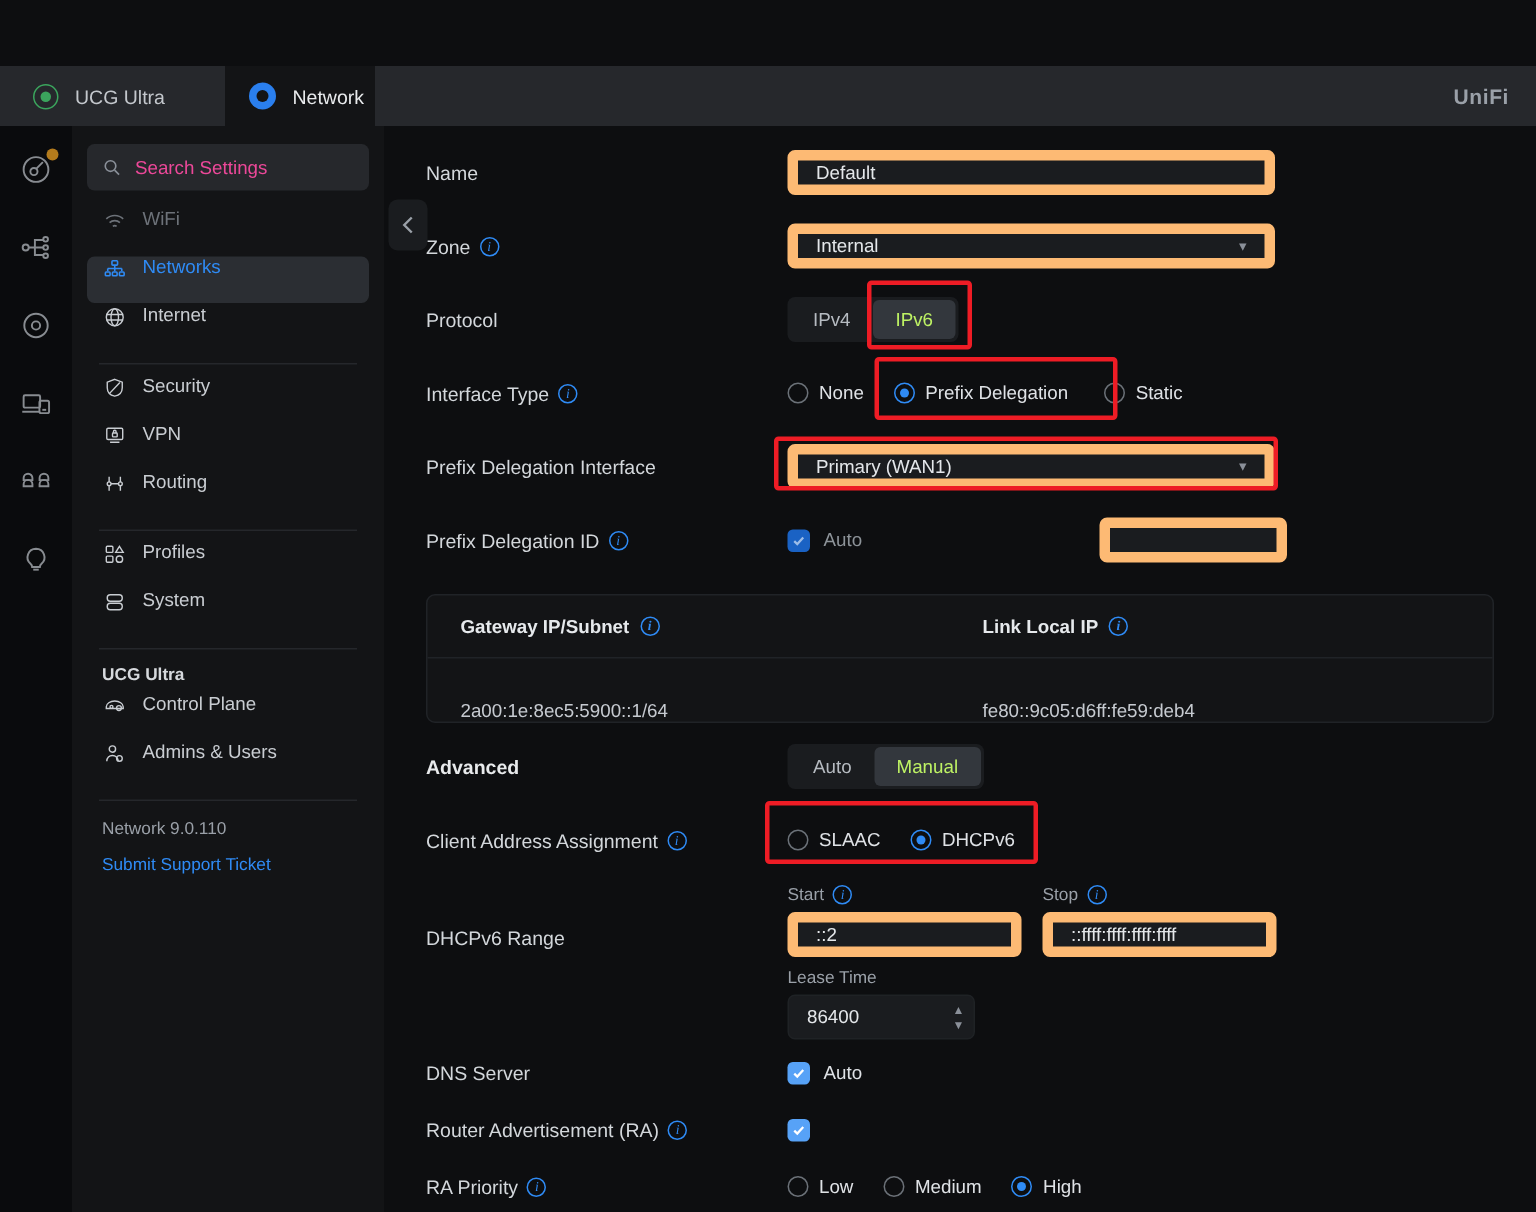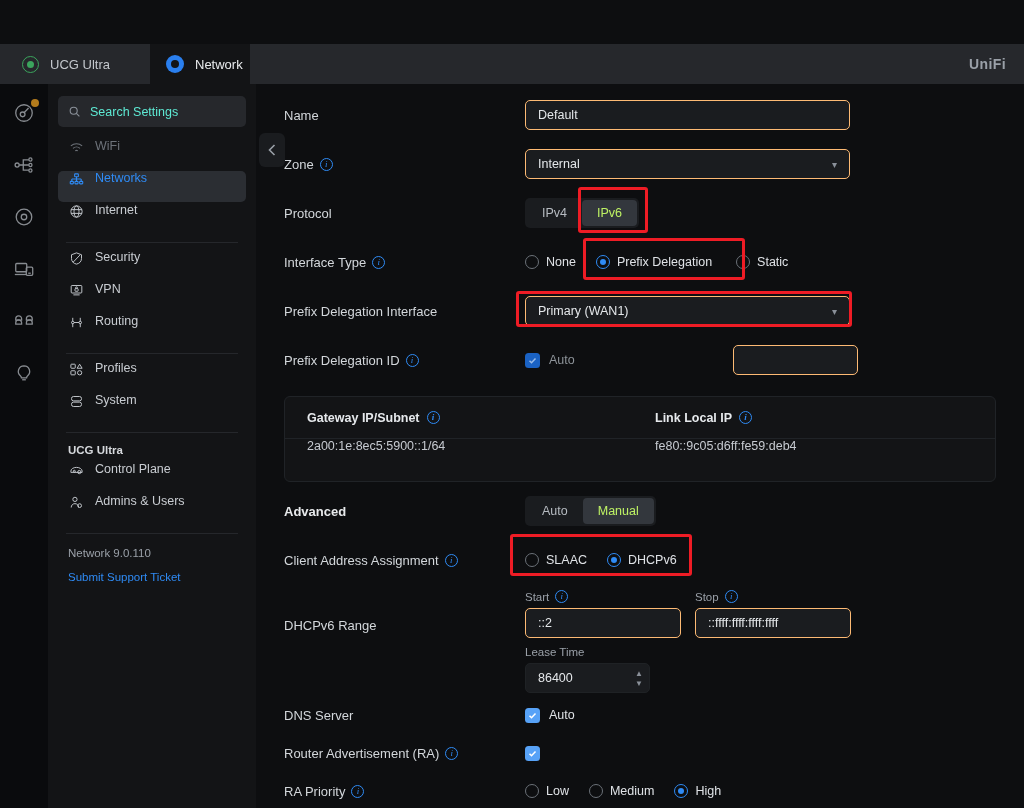--- a/index.html
+++ b/index.html
@@ -29,42 +29,42 @@
 
   
   .rail { width: 48px; background: #0a0b0d; display: flex; flex-direction: column; align-items: center; padding-top: 14px; gap: 22px; flex: 0 0 48px; }
   .rail-btn { width: 30px; height: 30px; display: flex; align-items: center; justify-content: center; position: relative; cursor: pointer; opacity: .72; }
   .rail-btn svg { display: block; }
   .rail-badge { position: absolute; top: 1px; right: 0px; width: 8px; height: 8px; border-radius: 50%; background: #f5a623; }
 
   
   .sidebar { width: 208px; background: #131416; flex: 0 0 208px; padding: 12px 10px 0 10px; display: flex; flex-direction: column; }
   .search-box { height: 31px; background: #26282c; border-radius: 5px; display: flex; align-items: center; gap: 9px; padding: 0 10px; margin-bottom: 12px; cursor: text; }
-  .search-box span.ph { font-size: 12.5px; color: #5eead4; }
+  .search-box span.ph { font-size: 12.5px; color: #ec4899; }
   .nav-item { height: 31px; display: flex; align-items: flex-start; gap: 11px; padding: 0 10px; border-radius: 5px; font-size: 12.5px; color: #c9cdd2; cursor: pointer; margin-bottom: 1px; }
   .nav-item.active { background: #2b2e33; color: #2f8bf5; }
   .nav-item.muted { color: #6d7279; }
   .nav-ico { width: 16px; height: 16px; display: flex; align-items: center; justify-content: center; flex: 0 0 16px; }
   .nav-sep { height: 1px; background: #25272b; margin: 7px 8px; }
   .nav-head { font-size: 11.5px; font-weight: bold; color: #d6d9dd; padding: 4px 10px 6px; }
   .nav-ver { font-size: 11.5px; color: #9aa0a8; padding: 6px 10px 0; }
   .nav-link { font-size: 11.5px; color: #2f8bf5; padding: 12px 10px 0; cursor: pointer; }
 
   
   .main { flex: 1; background: #0d0e10; position: relative; overflow: hidden; padding-top: 10px; }
   .back-btn { position: absolute; left: 3px; top: 49px; width: 26px; height: 34px; border-radius: 6px; background: #1a1c1f; display: flex; align-items: center; justify-content: center; color: #9aa0a8; font-size: 14px; cursor: pointer; }
 
   .row { display: flex; align-items: flex-start; padding: 0 22px 0 28px; min-height: 49px; }
   .row-label { width: 241px; flex: 0 0 241px; font-size: 13px; color: #d3d7db; display: flex; align-items: center; gap: 6px; padding-top: 14px; }
   .row-label.bold { font-weight: bold; color: #e8eaec; }
   .row-ctl { flex: 1; position: relative; padding-top: 6px; }
 
   .info-i { width: 13px; height: 13px; border-radius: 50%; border: 1.2px solid #2f8bf5; color: #2f8bf5; font-size: 9px; font-style: italic; line-height: 11px; text-align: center; font-family: "Liberation Serif", serif; flex: 0 0 13px; cursor: pointer; }
 
-  .input { height: 30px; background: #1a1c1f; border: 1px solid #fdba74; border-radius: 5px; display: flex; align-items: center; padding: 0 12px; font-size: 12.5px; color: #e4e7ea; }
+  .input { height: 30px; background: #1a1c1f; border: 7px solid #fdba74; border-radius: 5px; display: flex; align-items: center; padding: 0 12px; font-size: 12.5px; color: #e4e7ea; }
   .input.w325 { width: 325px; }
   .input.w156 { width: 156px; }
   .input.empty { width: 125px; color: transparent; }
   .input.select { justify-content: space-between; cursor: pointer; }
   .chev { color: #8a9099; font-size: 10px; }
 
   .seg { display: inline-flex; background: #1a1c1f; border-radius: 5px; padding: 2px; }
   .seg-opt { padding: 0 15px; height: 26px; line-height: 26px; font-size: 12.5px; color: #b6bbc1; border-radius: 4px; cursor: pointer; }
   .seg-opt.on { background: #33373d; color: #bef264; }
 
@@ -81,21 +81,21 @@
   .chk svg { display: block; }
   .chk-lbl { font-size: 12.5px; color: #dfe2e6; }
   .chk-lbl.muted { color: #8d9399; }
 
   
   .card { margin: 8px 28px 0 28px; background: #131416; border: 1px solid #202327; border-radius: 6px; }
   .card-row { display: flex; padding: 0 22px; }
   .card-head { height: 42px; align-items: center; border-bottom: 1px solid #202327; }
   .card-col { width: 348px; flex: 0 0 348px; display: flex; align-items: center; gap: 7px; font-size: 12.5px; }
   .card-head .card-col { font-weight: bold; color: #e6e9ec; }
-  .card-body { height: 42px; align-items: flex-start; }
+  .card-body { height: 42px; align-items: flex-end; }
   .card-body .card-col { color: #c6cad0; }
 
   .sub-lbl { font-size: 11.5px; color: #9aa0a8; display: flex; align-items: center; gap: 6px; margin-bottom: 5px; }
 
   .stepper { width: 125px; height: 30px; background: #1a1c1f; border: 1px solid #1f2225; border-radius: 5px; display: flex; align-items: center; padding: 0 6px 0 12px; font-size: 12.5px; color: #e4e7ea; justify-content: space-between; }
   .spin { display: flex; flex-direction: column; gap: 3px; color: #8a9099; font-size: 8px; line-height: 7px; cursor: pointer; }
 
   
   .hl { position: absolute; border: 3px solid #ee1c25; border-radius: 3px; pointer-events: none; z-index: 40; }
 </style>

